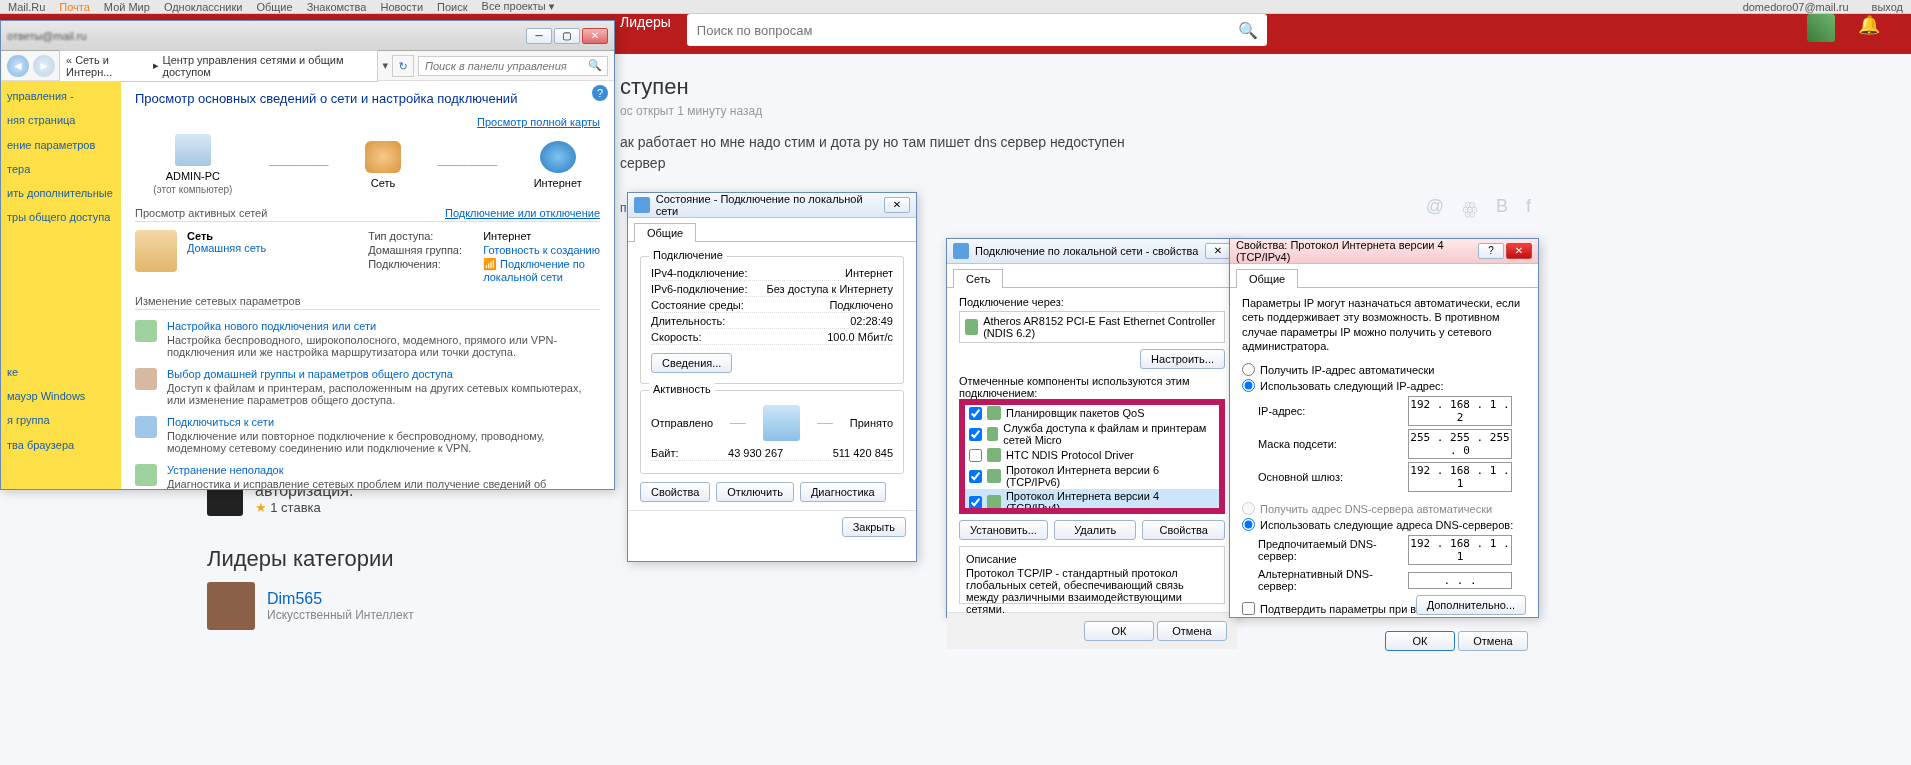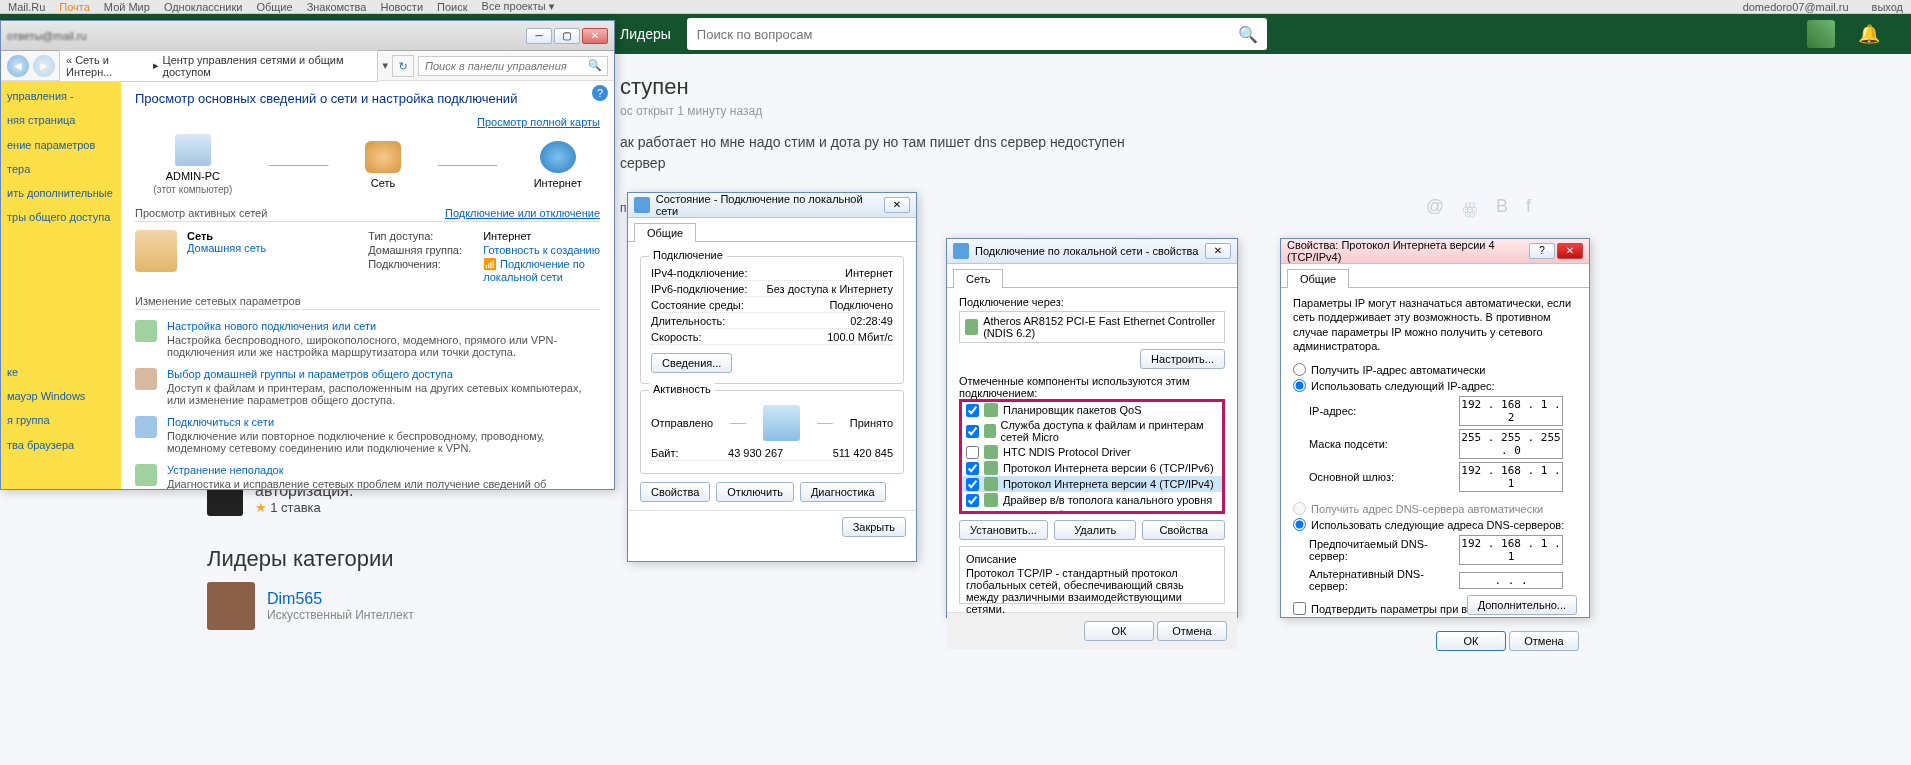--- a/index.html
+++ b/index.html
@@ -3,21 +3,21 @@
 <meta charset="utf-8">
 <style>
 * { margin: 0; padding: 0; box-sizing: border-box; font-family: "Segoe UI", Tahoma, sans-serif; }
 body { width: 1911px; height: 765px; background: #f5f7fa; overflow: hidden; position: relative; font-size: 12px; }
 
 
 .topbar { height: 14px; background: #e8e8e8; border-bottom: 1px solid #ccc; padding: 0 8px; font-size: 11px; color: #555; display: flex; gap: 14px; align-items: center; }
 .topbar .right { margin-left: auto; display: flex; gap: 23px; }
 
 
-.blue-header { height: 40px; background: #14532d; display: flex; align-items: center; padding-left: 620px; gap: 16px; }
+.blue-header { height: 40px; background: #b91c1c; display: flex; align-items: flex-start; padding-left: 620px; gap: 16px; }
 .blue-header .search { flex: 0 0 580px; height: 32px; background: #fff; border-radius: 3px; display: flex; align-items: center; }
 .blue-header .search input { border: none; flex: 1; padding: 0 10px; font-size: 13px; outline: none; }
 .blue-header .search .sicon { width: 36px; text-align: center; color: #888; font-size: 16px; }
 .blue-header .avatar { width: 28px; height: 28px; border-radius: 3px; background: linear-gradient(45deg,#3a7a3a,#6fb56f); margin-left: auto; margin-right: 8px; }
 .blue-header .bell { color: #fff; font-size: 18px; margin-right: 30px; }
 .lead { color: #fff; font-size: 14px; }
 
 
 .question-area { padding-left: 620px; padding-top: 20px; color: #333; }
 .question-area .qtitle { font-size: 22px; font-weight: 400; margin-bottom: 4px; }
@@ -86,31 +86,31 @@
 button.wbtn { border: 1px solid #9fb5cd; background: linear-gradient(#fff,#e8eef6); padding: 3px 10px; border-radius: 3px; font-size: 11px; cursor: pointer; }
 button.wbtn:before { margin-right:3px; }
 #status .closerow { text-align: right; padding: 6px 10px; border-top: 1px solid #e0e0e0; }
 
 
 #lanprop { top: 238px; left: 946px; width: 292px; height: 380px; }
 #lanprop .tabstrip, #ipv4 .tabstrip { padding: 4px 6px 0; border-bottom: 1px solid #bbb; }
 #lanprop .tab, #ipv4 .tab { display: inline-block; padding: 3px 12px; border: 1px solid #bbb; border-bottom: none; background: #fff; position: relative; top: 1px; font-size: 11px; }
 #lanprop .adapter { border: 1px solid #ccc; padding: 3px 5px; margin: 3px 0 6px; font-size: 11px; display:flex; align-items:center; gap:5px; }
 #lanprop .adapter .aic { width:16px; height:16px; background:#7ab47a; border-radius:2px;}
-#lanprop .components { border: 3px solid #be185d; height: 115px; overflow-y: scroll; font-size: 11px; }
+#lanprop .components { border: 6px solid #be185d; height: 115px; overflow-y: scroll; font-size: 11px; }
 #lanprop .components .ci { display: flex; align-items: center; gap: 5px; padding: 1px 4px; }
 #lanprop .components .ci input { margin: 0; }
 #lanprop .components .ci .cic { width: 14px; height: 14px; background: #7ab47a; display: inline-block; border-radius: 2px; }
 #lanprop .btnrow3 { display: flex; gap: 6px; margin-top: 6px; }
 #lanprop .desc { border: 1px solid #d0d0d0; padding: 6px; margin-top: 6px; font-size: 11px; height: 58px; }
 #lanprop .dlgbtns, #ipv4 .dlgbtns { text-align: right; padding: 8px 10px; border-top: 1px solid #e0e0e0; background: #f0f0f0; }
 #ipv4 .dlgbtns { background: transparent; border-top:none;}
 
 
-#ipv4 { top: 238px; left: 1280px; width: 310px; height: 380px; }
+#ipv4 { top: 238px; left: 1229px; width: 310px; height: 380px; }
 #ipv4 .titlebar { background: linear-gradient(#ffe9ea,#f5cace); }
 #ipv4 .titlebar .wc.close { background: linear-gradient(#f04040,#c01010); }
 #ipv4 .info { font-size: 11px; margin-bottom: 10px; line-height:1.3;}
 #ipv4 .radio-grp label { display: flex; align-items:center; gap:5px; font-size: 11px; margin: 3px 0; }
 #ipv4 .fields { margin: 4px 0 10px 16px; }
 #ipv4 .fields .frow { display: flex; align-items: center; margin: 3px 0; }
 #ipv4 .fields .fk { width: 150px; font-size: 11px; }
 #ipv4 .ipin { border: 1px solid #999; padding: 1px 0; width: 104px; text-align: center; font-size: 11px; font-family: monospace; }
 #ipv4 .chkrow { display: flex; align-items: center; gap: 5px; margin-top: 8px; font-size:11px;}
 #ipv4 .advrow { text-align:right; margin-top:-20px;}

